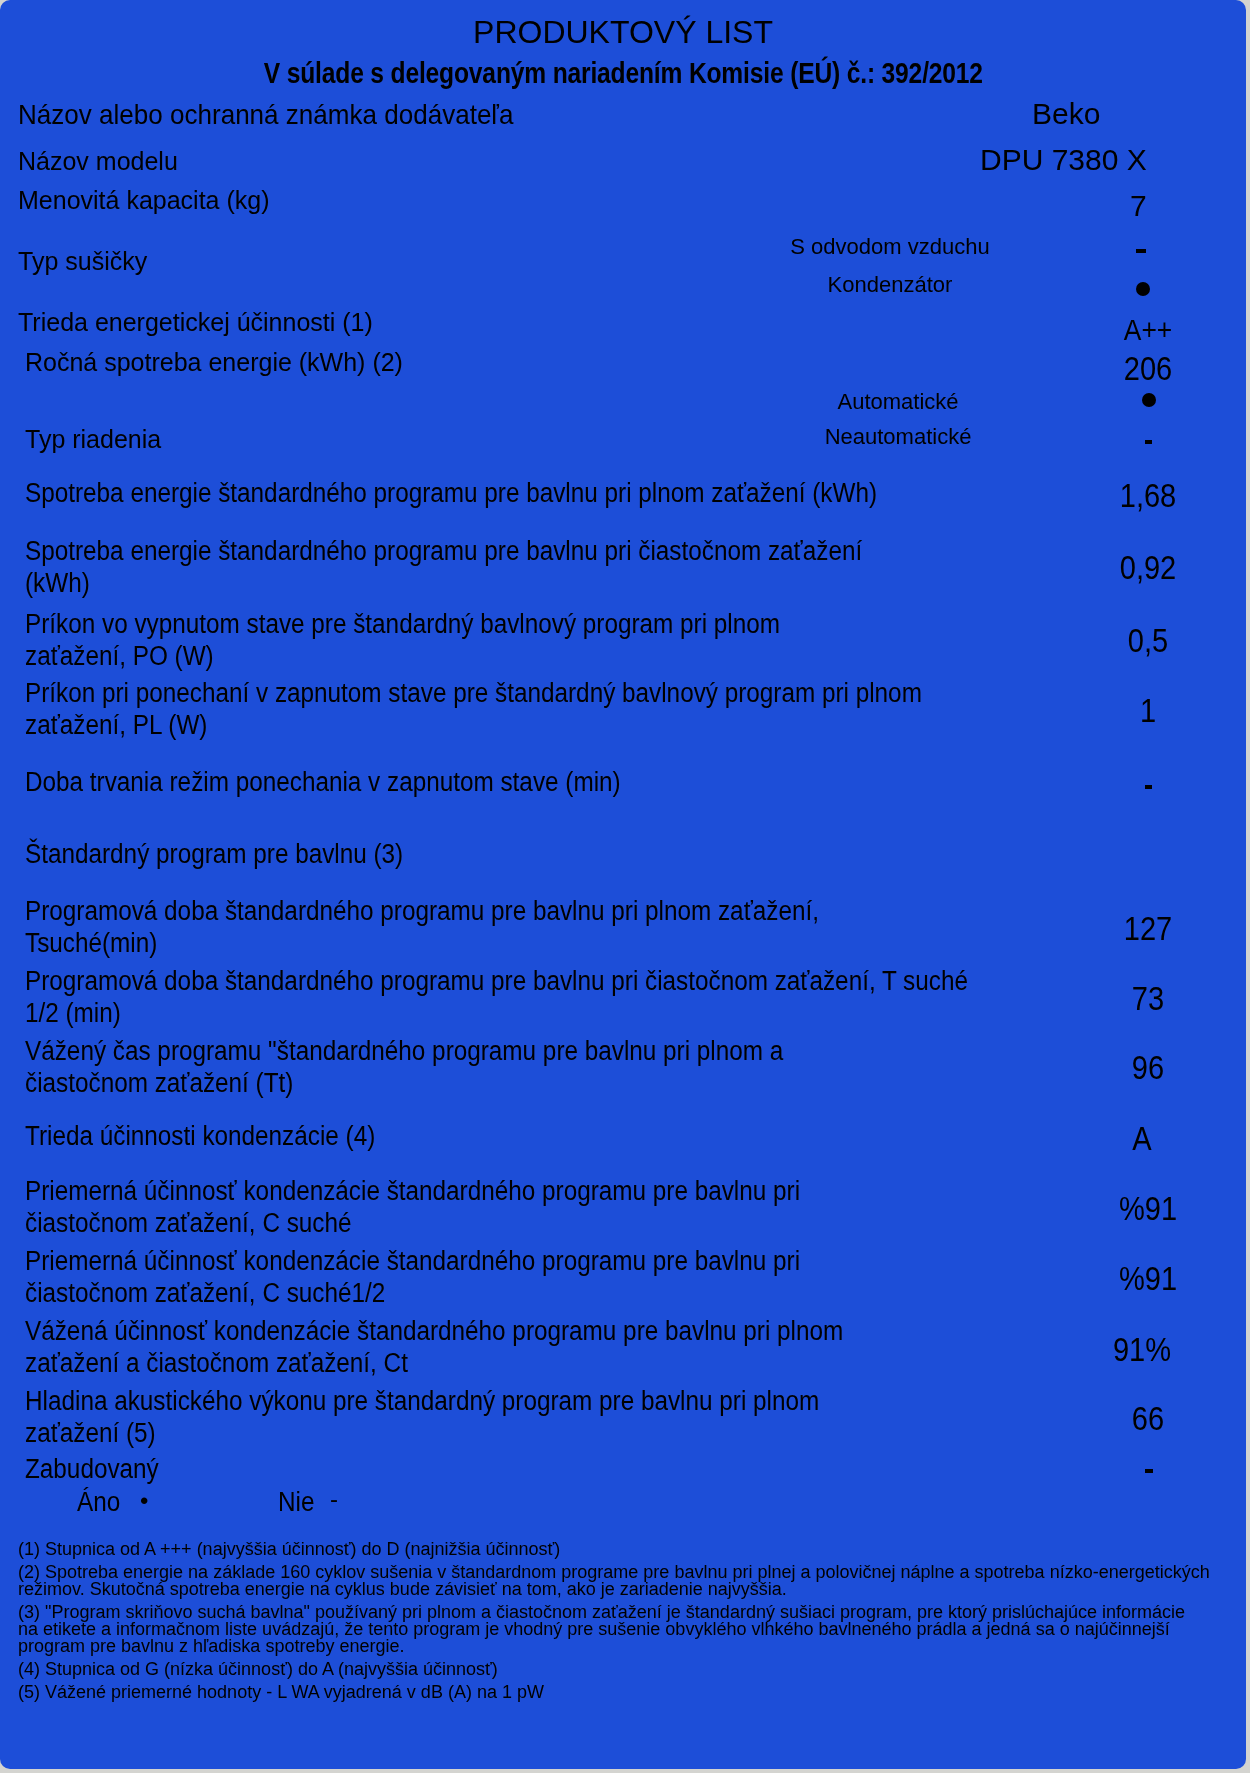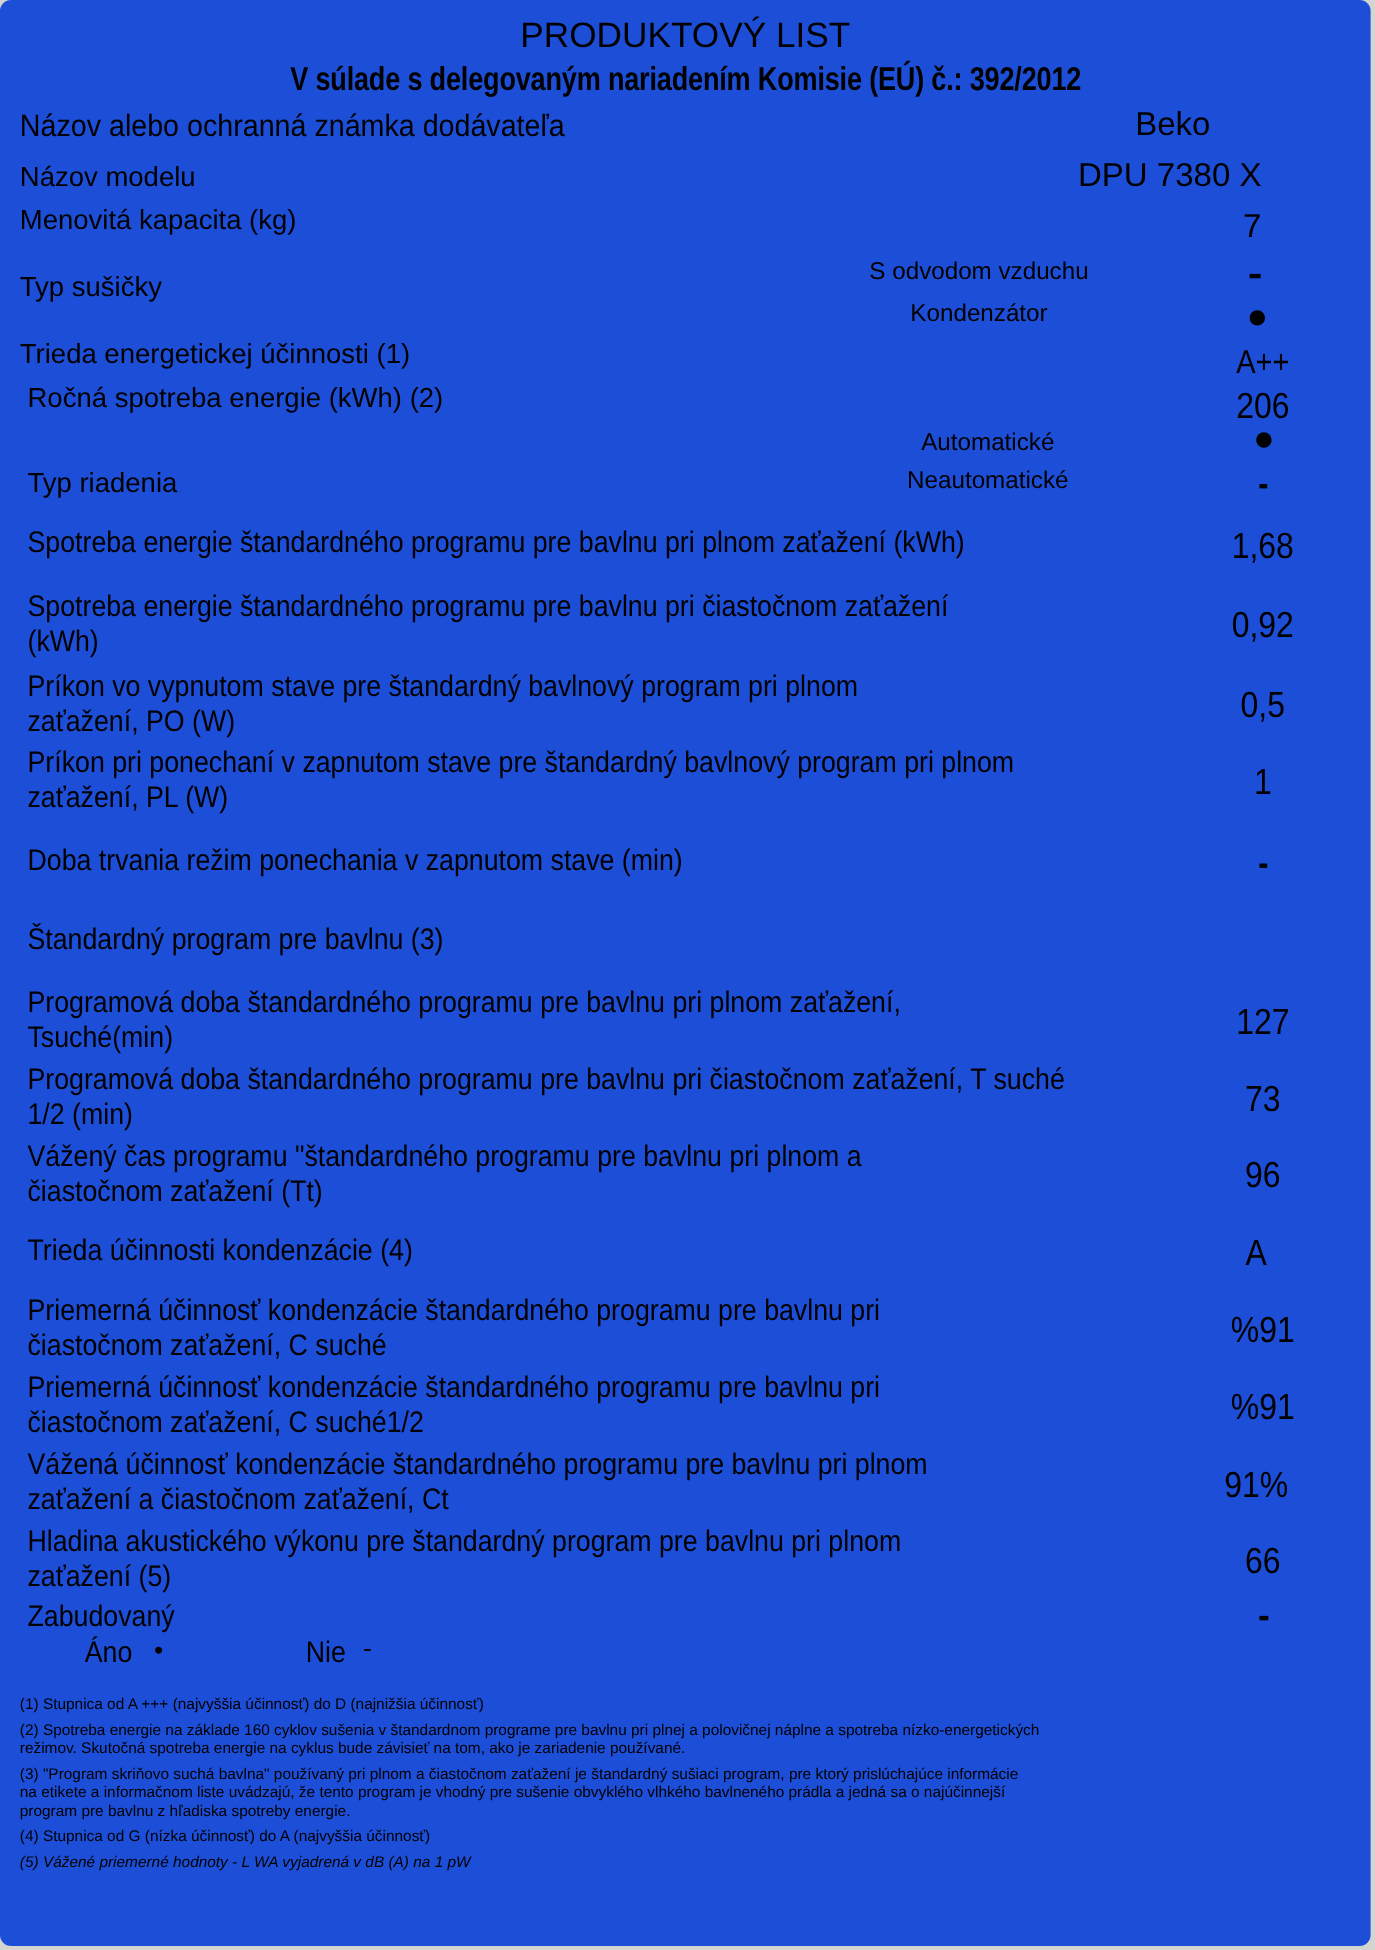--- a/index.html
+++ b/index.html
@@ -29,21 +29,21 @@
   .sublabel { font-size: 22px; text-align: center; width: 240px; }
   .mlabel {
     font-size: 27px; left: 25px; line-height: 32px; white-space: normal; width: 1100px;
     transform: scaleX(0.9); transform-origin: 0 0;
   }
   .mval { font-size: 33px; width: 120px; text-align: center; left: 1088px; transform: scaleX(0.88); transform-origin: 50% 0; }
   .bullet {
     position: absolute; width: 14px; height: 14px; border-radius: 50%; background: #000;
   }
   .dash { position: absolute; width: 10px; height: 4px; background: #000; }
-  .small { font-size: 14px; left: 18px; line-height: 17px; white-space: normal; width: 1020px; }
+  .small { font-size: 18px; left: 18px; line-height: 17px; white-space: normal; width: 1020px; }
   .small .ln { display: block; white-space: nowrap; }
 </style>
 </head>
 <body>
 
 <div class="page">
 
   <div class="t title">PRODUKTOVÝ LIST</div>
   <div class="t subtitle">V súlade s delegovaným nariadením Komisie (EÚ) č.: 392/2012</div>
 
@@ -120,27 +120,27 @@
   <div class="t mlabel" style="top:1486px; left:77px; width:80px;">Áno</div>
   <div class="t" style="top:1489px; left:140px; font-size:24px;">•</div>
   <div class="t mlabel" style="top:1486px; left:278px; width:60px;">Nie</div>
   <div class="t" style="top:1487px; left:330px; font-size:24px;">-</div>
 
   <div class="t small" style="top:1541px;">
     <span class="ln">(1) Stupnica od A +++ (najvyššia účinnosť) do D (najnižšia účinnosť)</span>
   </div>
   <div class="t small" style="top:1564px;">
     <span class="ln">(2) Spotreba energie na základe 160 cyklov sušenia v štandardnom programe pre bavlnu pri plnej a polovičnej náplne a spotreba nízko-energetických</span>
-    <span class="ln">režimov. Skutočná spotreba energie na cyklus bude závisieť na tom, ako je zariadenie používané.</span>
+    <span class="ln">režimov. Skutočná spotreba energie na cyklus bude závisieť na tom, ako je zariadenie najvyššia.</span>
   </div>
   <div class="t small" style="top:1604px;">
     <span class="ln">(3) "Program skriňovo suchá bavlna" používaný pri plnom a čiastočnom zaťažení je štandardný sušiaci program, pre ktorý prislúchajúce informácie</span>
     <span class="ln">na etikete a informačnom liste uvádzajú, že tento program je vhodný pre sušenie obvyklého vlhkého bavlneného prádla a jedná sa o najúčinnejší</span>
     <span class="ln">program pre bavlnu z hľadiska spotreby energie.</span>
   </div>
   <div class="t small" style="top:1661px;">
     <span class="ln">(4) Stupnica od G (nízka účinnosť) do A (najvyššia účinnosť)</span>
   </div>
-  <div class="t small" style="top:1684px;font-style:italic;">
+  <div class="t small" style="top:1684px;">
     <span class="ln">(5) Vážené priemerné hodnoty - L WA vyjadrená v dB (A) na 1 pW</span>
   </div>
 
 </div>
 
 </body></html>

